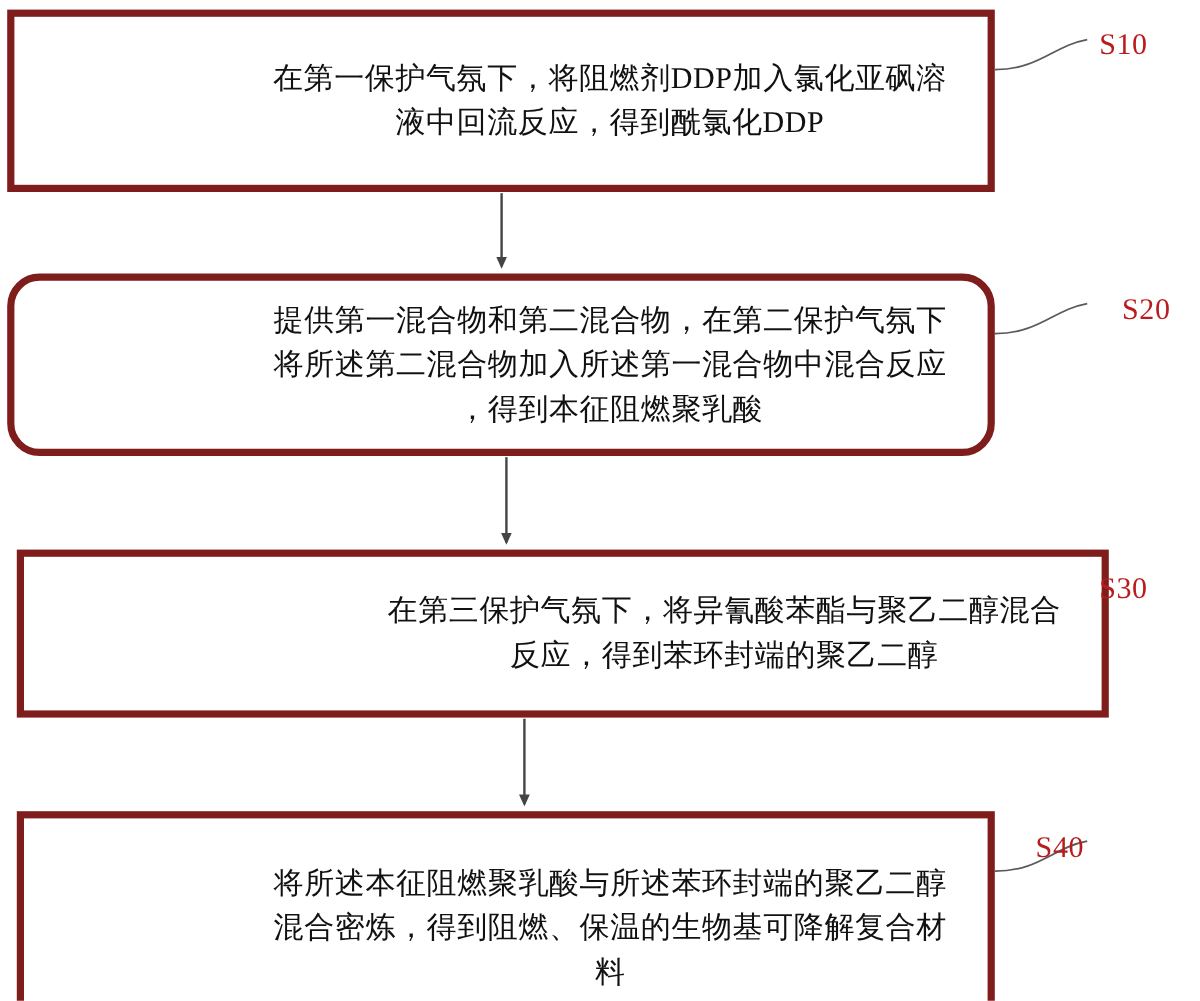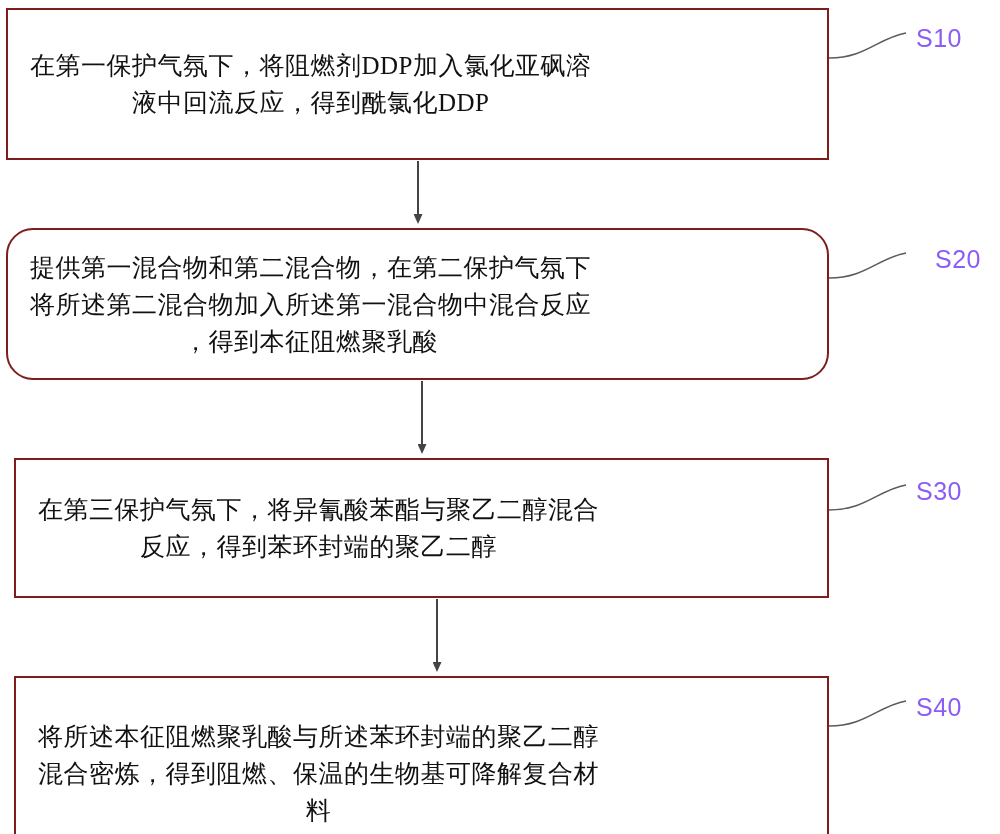--- a/index.html
+++ b/index.html
@@ -18,58 +18,58 @@
   #flowchart {
     position: absolute;
     left: 0;
     top: 0;
     width: 1000px;
     height: 834px;
   }
   .step {
     position: absolute;
     box-sizing: border-box;
-    border: 2px solid #7f1d1d;
+    border: 6px solid #7f1d1d;
     background: #ffffff;
     display: flex;
     align-items: center;
-    justify-content: flex-start;
-    padding: 10px 22px;
+    justify-content: flex-end;
+    padding: 10px 34px;
   }
   .step-text {
     font-size: 25px;
     line-height: 1.48;
     text-align: center;
     letter-spacing: 0.5px;
     color: #111111;
     white-space: pre-line;
   }
   .tag {
     position: absolute;
     font-size: 25px;
-    color: #8b5cf6;
-    font-family: Liberation Sans, sans-serif;
+    color: #b91c1c;
+    font-family: Liberation Serif, serif;
     letter-spacing: 0.5px;
   }
   .arrow {
     position: absolute;
     pointer-events: none;
   }
 
   
   #box-s10 { left: 6px;  top: 8px;   width: 823px; height: 152px; }
   #box-s20 { left: 6px;  top: 228px; width: 823px; height: 152px; border-radius: 27px; }
-  #box-s30 { left: 14px; top: 458px; width: 815px; height: 140px; }
+  #box-s30 { left: 14px; top: 458px; width: 910px; height: 140px; }
   #box-s40 { left: 14px; top: 676px; width: 815px; height: 194px; }
 
   
   #tag-s10 { left: 916px; top: 24px; }
   #tag-s20 { left: 916px; top: 245px; margin-left: 19px; }
   #tag-s30 { left: 916px; top: 477px; }
-  #tag-s40 { left: 916px; top: 693px; }
+  #tag-s40 { left: 863px; top: 693px; }
 </style>
 </head>
 <body>
 
 <div id="flowchart">
 
   <svg class="arrow" width="1000" height="834" viewBox="0 0 1000 834" style="left:0; top:0;">
     <defs>
       <marker id="ah" markerWidth="10" markerHeight="9" refX="8" refY="4.5" orient="auto" markerUnits="userSpaceOnUse">
         <path d="M0,0 L10,4.5 L0,9 z" fill="#444444"></path>

